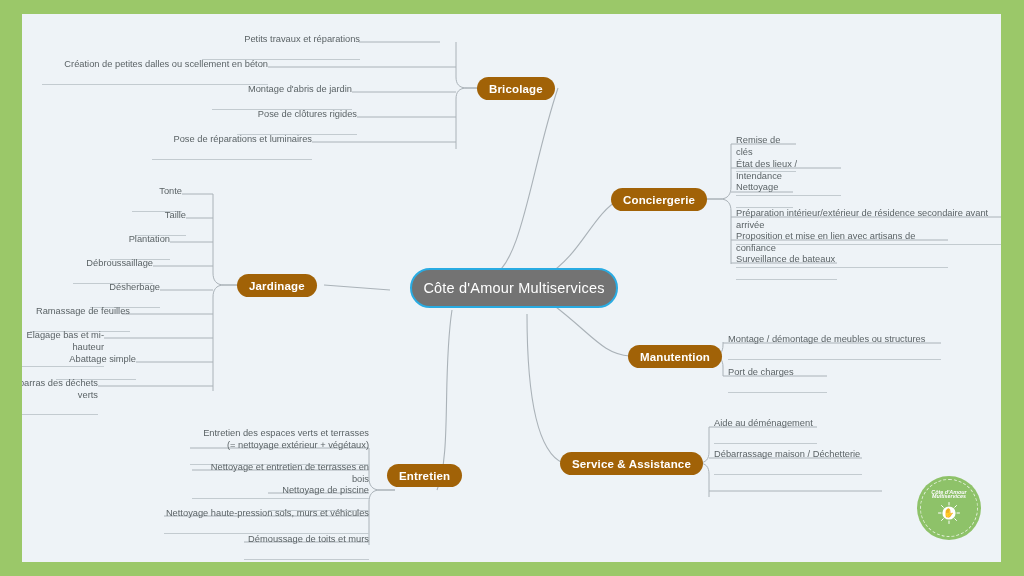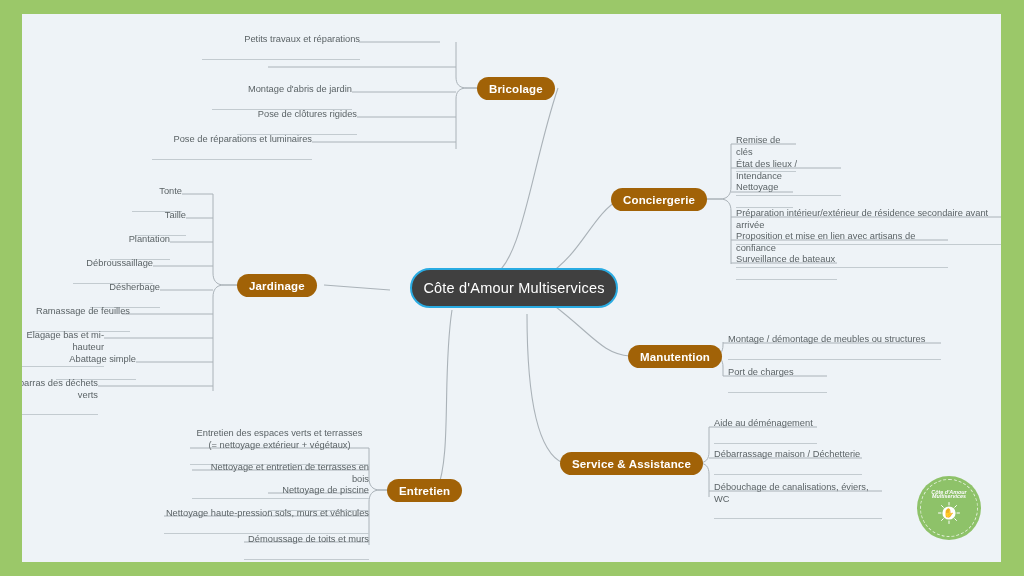--- a/index.html
+++ b/index.html
@@ -17,21 +17,21 @@
     width:979px;height:548px;
     background:#eef3f7;
     overflow:hidden;
   }
   svg.links{position:absolute;left:0;top:0;width:979px;height:548px;pointer-events:none;}
 
   
   .center-node{
     position:absolute;
     box-sizing:border-box;
-    background:#404040;
+    background:#737373;
     border:2.5px solid #29abe2;
     border-radius:22px;
     color:#ffffff;
     font-size:14.5px;
     display:flex;align-items:center;justify-content:center;
     letter-spacing:.2px;
     white-space:nowrap;
   }
 
   
@@ -163,39 +163,40 @@
         <path d="M 687,444 L 840,444"></path>
         <path d="M 687,477 L 860,477"></path>
       </g>
     </svg>
 
     <div class="center-node" style="left:388px;top:254px;width:208px;height:40px;">Côte d'Amour Multiservices</div>
 
     <div class="branch" style="left:455px;top:63px;">Bricolage</div>
 
     <div class="leaf left" style="left:180px;top:20px;width:158px;">Petits travaux et réparations</div>
+    <div class="leaf left" style="left:20px;top:45px;width:226px;">Création de petites dalles ou scellement en béton</div>
     <div class="leaf left" style="left:190px;top:70px;width:140px;">Montage d'abris de jardin</div>
     <div class="leaf left" style="left:215px;top:95px;width:120px;">Pose de clôtures rigides</div>
     <div class="leaf left" style="left:130px;top:120px;width:160px;">Pose de réparations et luminaires</div>
 
     <div class="branch" style="left:215px;top:260px;">Jardinage</div>
 
     <div class="leaf left" style="left:110px;top:172px;width:50px;">Tonte</div>
     <div class="leaf left" style="left:114px;top:196px;width:50px;">Taille</div>
     <div class="leaf left" style="left:88px;top:220px;width:60px;">Plantation</div>
     <div class="leaf left" style="left:51px;top:244px;width:80px;">Débroussaillage</div>
     <div class="leaf left" style="left:68px;top:268px;width:70px;">Désherbage</div>
     <div class="leaf left" style="left:8px;top:292px;width:100px;">Ramassage de feuilles</div>
     <div class="leaf left" style="left:-18px;top:316px;width:100px;">Elagage bas et mi-hauteur</div>
     <div class="leaf left" style="left:34px;top:340px;width:80px;">Abattage simple</div>
     <div class="leaf left" style="left:-26px;top:364px;width:102px;">Débarras des déchets verts</div>
 
-    <div class="branch" style="left:365px;top:465px;">Entretien</div>
-
-    <div class="leaf left" style="left:168px;top:414px;width:179px;text-align:center;">Entretien des espaces verts et terrasses
+    <div class="branch" style="left:365px;top:450px;">Entretien</div>
+
+    <div class="leaf left" style="left:168px;top:414px;width:179px;text-align:right;">Entretien des espaces verts et terrasses
 (= nettoyage extérieur + végétaux)</div>
     <div class="leaf left" style="left:170px;top:448px;width:177px;">Nettoyage et entretien de terrasses en bois</div>
     <div class="leaf left" style="left:246px;top:471px;width:101px;">Nettoyage de piscine</div>
     <div class="leaf left" style="left:142px;top:494px;width:205px;">Nettoyage haute-pression sols, murs et véhicules</div>
     <div class="leaf left" style="left:222px;top:520px;width:125px;">Démoussage de toits et murs</div>
 
     <div class="branch" style="left:589px;top:174px;">Conciergerie</div>
 
     <div class="leaf right" style="left:714px;top:121px;width:60px;">Remise de clés</div>
     <div class="leaf right" style="left:714px;top:145px;width:105px;">État des lieux / Intendance</div>
@@ -206,21 +207,20 @@
 
     <div class="branch" style="left:606px;top:331px;">Manutention</div>
 
     <div class="leaf right" style="left:706px;top:320px;width:213px;">Montage / démontage de meubles ou structures</div>
     <div class="leaf right" style="left:706px;top:353px;width:99px;">Port de charges</div>
 
     <div class="branch" style="left:538px;top:438px;">Service &amp; Assistance</div>
 
     <div class="leaf right" style="left:692px;top:404px;width:103px;">Aide au déménagement</div>
     <div class="leaf right" style="left:692px;top:435px;width:148px;">Débarrassage maison / Déchetterie</div>
-    <div class="leaf right" style="left:692px;top:468px;width:168px;">Débouchage de canalisations, éviers, WC</div>
 
     <div class="logo" style="left:895px;top:462px;">
       <div class="ring"></div>
       <div class="ltxt">Côte d'Amour</div>
       <div class="ltxt">Multiservices</div>
       <div class="hand-wrap">
         <svg width="22" height="22" viewBox="0 0 22 22">
           <g stroke="#ffffff" stroke-width="1" stroke-linecap="round">
             <line x1="11" y1="0.5" x2="11" y2="3"></line>
             <line x1="11" y1="19" x2="11" y2="21.5"></line>

